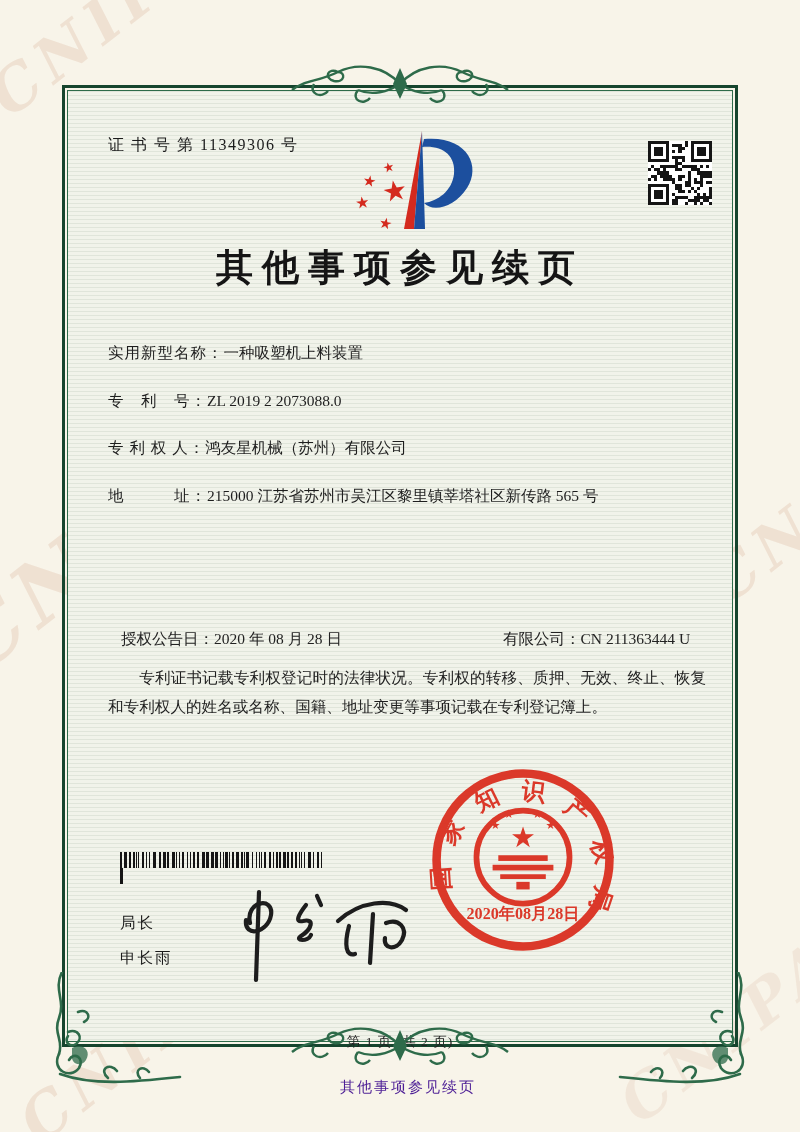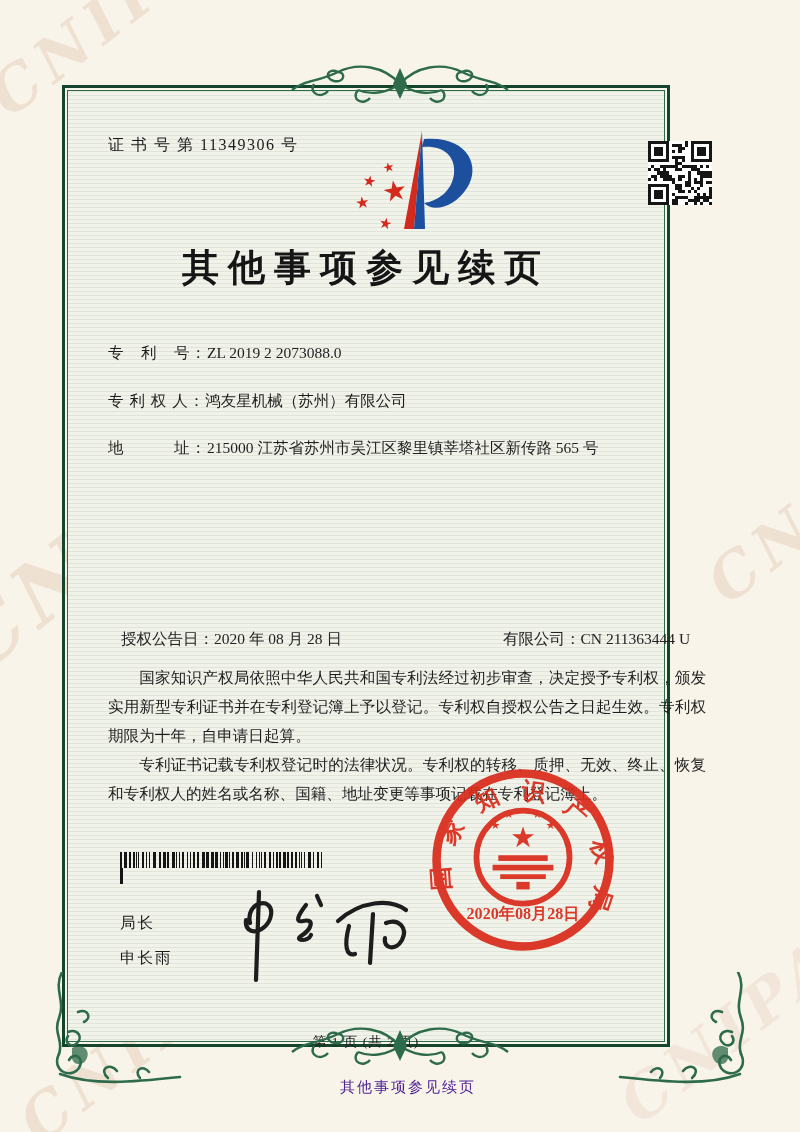--- a/index.html
+++ b/index.html
@@ -27,21 +27,21 @@
   .wm-gray{
     position:absolute;
     color:rgba(130,130,130,0.28);
     font-size:20px;letter-spacing:5px;
     transform:rotate(-34deg);
     white-space:nowrap;z-index:1;
   }
 
   
   .frame{
-    position:absolute;left:62px;top:85px;width:608px;height:962px;
+    position:absolute;left:62px;top:85px;width:676px;height:962px;
     border:3px solid #16452e;
     box-sizing:border-box;
     z-index:2;
   }
   .frame-inner{
     position:absolute;inset:2px;
     border:1px solid #2e6b4a;
     background:
       repeating-linear-gradient(180deg,
         rgba(125,150,128,0.15) 0px, rgba(125,150,128,0.15) 1px,
@@ -271,37 +271,39 @@
             <rect x="15" y="20" width="1" height="1"></rect>
             <rect x="17" y="20" width="1" height="1"></rect>
             <rect x="20" y="20" width="1" height="1"></rect>
           </g>
       </svg>
 
       <div class="title">其他事项参见续页</div>
 
       <div class="fields">
         <div class="field">
+          <span class="lbl">实用新型名称：</span><span>一种吸塑机上料装置</span>
+        </div>
+        <div class="field">
           <span class="lbl">专　利　号：</span><span>ZL 2019 2 2073088.0</span>
         </div>
         <div class="field">
           <span class="lbl">专 利 权 人：</span><span>鸿友星机械（苏州）有限公司</span>
         </div>
         <div class="field">
           <span class="lbl">地　　　址：</span><span>215000 江苏省苏州市吴江区黎里镇莘塔社区新传路 565 号</span>
         </div>
       </div>
 
       <div class="grant-row">
         <span><span>授权公告日：</span><span>2020 年 08 月 28 日</span></span>
         <span class="g2"><span>有限公司：</span><span>CN 211363444 U</span></span>
       </div>
 
       <div class="body-text">
-        <p>国家知识产权局依照中华人民共和国专利法经过初步审查，决定授予专利权，颁发实用新型专利证书并在专利登记簿上予以登记。专利权自授权公告之日起生效。专利权期限为十年，自申请日起算。</p>
         <p>专利证书记载专利权登记时的法律状况。专利权的转移、质押、无效、终止、恢复和专利权人的姓名或名称、国籍、地址变更等事项记载在专利登记簿上。</p>
       </div>
 
       <div class="barcode" id="barcode"><span style="width:2px;margin-right:2px"></span><span style="width:3px;margin-right:2px"></span><span style="width:2px;margin-right:2px"></span><span style="width:2px;margin-right:1px"></span><span style="width:1px;margin-right:1px"></span><span style="width:1px;margin-right:3px"></span><span style="width:2px;margin-right:2px"></span><span style="width:1px;margin-right:2px"></span><span style="width:1px;margin-right:3px"></span><span style="width:3px;margin-right:3px"></span><span style="width:2px;margin-right:2px"></span><span style="width:3px;margin-right:1px"></span><span style="width:2px;margin-right:3px"></span><span style="width:3px;margin-right:1px"></span><span style="width:1px;margin-right:2px"></span><span style="width:1px;margin-right:2px"></span><span style="width:2px;margin-right:3px"></span><span style="width:1px;margin-right:2px"></span><span style="width:1px;margin-right:2px"></span><span style="width:2px;margin-right:2px"></span><span style="width:2px;margin-right:3px"></span><span style="width:3px;margin-right:1px"></span><span style="width:3px;margin-right:2px"></span><span style="width:3px;margin-right:1px"></span><span style="width:3px;margin-right:2px"></span><span style="width:1px;margin-right:2px"></span><span style="width:1px;margin-right:1px"></span><span style="width:3px;margin-right:1px"></span><span style="width:1px;margin-right:2px"></span><span style="width:2px;margin-right:2px"></span><span style="width:3px;margin-right:2px"></span><span style="width:2px;margin-right:1px"></span><span style="width:1px;margin-right:1px"></span><span style="width:3px;margin-right:3px"></span><span style="width:1px;margin-right:3px"></span><span style="width:1px;margin-right:2px"></span><span style="width:1px;margin-right:1px"></span><span style="width:1px;margin-right:2px"></span><span style="width:2px;margin-right:3px"></span><span style="width:2px;margin-right:2px"></span><span style="width:1px;margin-right:2px"></span><span style="width:2px;margin-right:1px"></span><span style="width:2px;margin-right:2px"></span><span style="width:3px;margin-right:1px"></span><span style="width:2px;margin-right:2px"></span><span style="width:2px;margin-right:2px"></span><span style="width:2px;margin-right:2px"></span><span style="width:1px;margin-right:1px"></span><span style="width:1px;margin-right:2px"></span><span style="width:1px;margin-right:3px"></span><span style="width:3px;margin-right:2px"></span><span style="width:1px;margin-right:3px"></span><span style="width:2px;margin-right:2px"></span><span style="width:1px;margin-right:1px"></span><span style="width:3px;margin-right:2px"></span></div>
 
       <div class="signer">
         <div>局长</div>
         <div>申长雨</div>
       </div>
 

